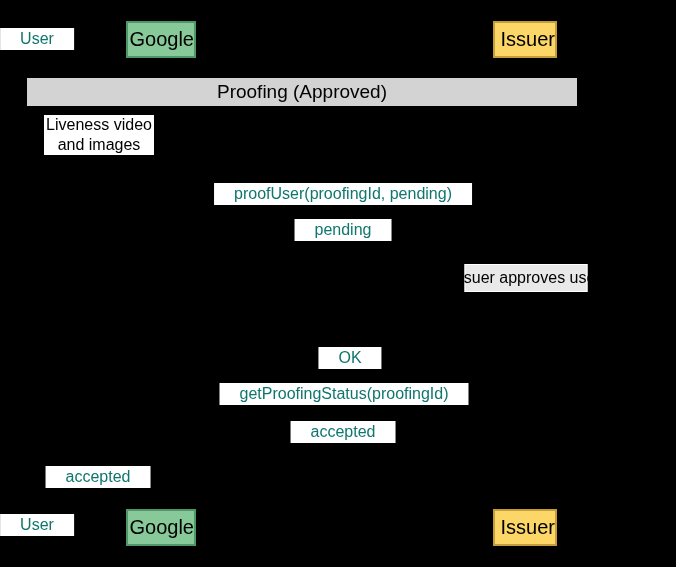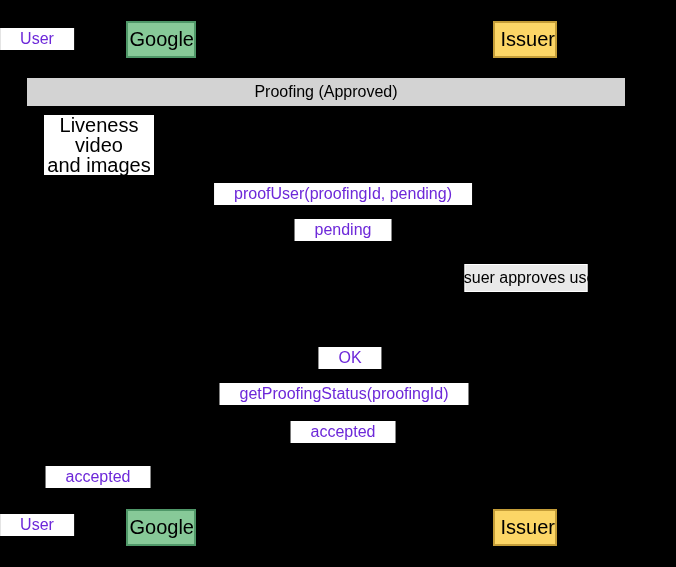--- a/index.html
+++ b/index.html
@@ -13,33 +13,33 @@
     height: 567px;
     background: var(--bg, #000000);
     font-family: "Liberation Sans", sans-serif;
     color: #000000;
     overflow: hidden;
   }
   
   .lbl {
     position: absolute;
     background: var(--label-bg, #ffffff);
-    color: #6d28d9;
+    color: #0f766e;
     font-size: 16px;
     line-height: 18px;
     padding: 2px 20px;
     white-space: nowrap;
     transform: translateX(-50%);
   }
   
   .lbl-multi {
     position: absolute;
     background: var(--label-bg, #ffffff);
     color: #000000;
-    font-size: 20px;
+    font-size: 16px;
     line-height: 20px;
     text-align: center;
     transform: translateX(-50%);
     padding: 0 1px;
   }
   
   .actor-box {
     position: absolute;
     display: flex;
     align-items: center;
@@ -58,27 +58,27 @@
     width: 64px;
     height: 37px;
     background: var(--issuer-fill, #fcd666);
     border: 2px solid var(--issuer-border, #c49d38);
   }
   
   .frame-bar {
     position: absolute;
     left: 27px;
     top: 78px;
-    width: 598px;
+    width: 550px;
     height: 28px;
     background: var(--frame-fill, #d3d3d3);
     display: flex;
     align-items: center;
     justify-content: center;
-    font-size: 16px;
+    font-size: 19px;
   }
   
   .note {
     position: absolute;
     background: var(--note-fill, #e9e9e9);
     border: 1px solid #ffffff;
     display: flex;
     align-items: center;
     justify-content: center;
     font-size: 16px;

